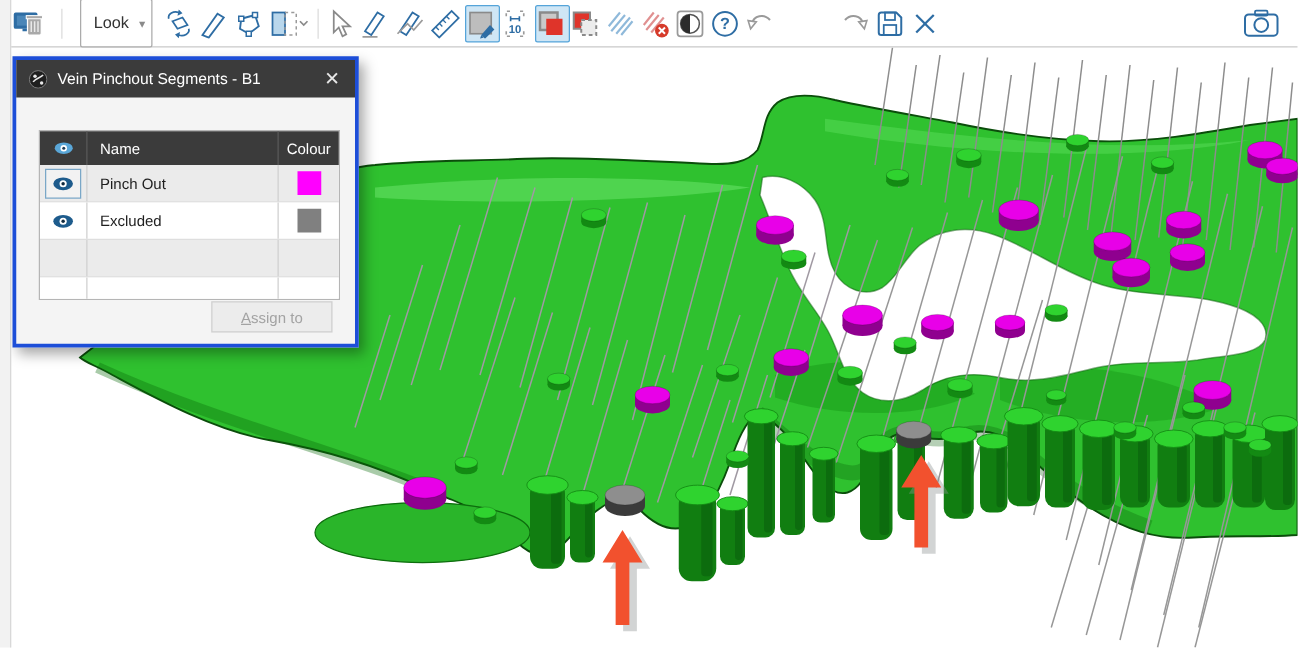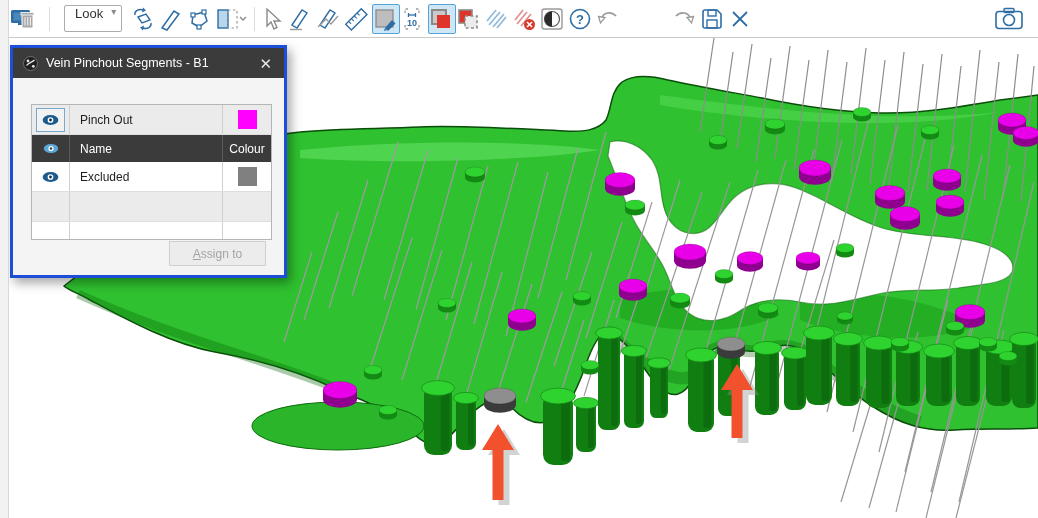--- a/index.html
+++ b/index.html
@@ -12,22 +12,22 @@
 
   
   .toolbar{position:absolute;top:0;left:8px;right:0;height:37px;background:#fff;
            border-bottom:1px solid #c9c9c9;display:flex;align-items:center;z-index:3;padding-left:2px}
   .tb-btn{width:28px;height:30px;display:flex;align-items:center;justify-content:flex-start;
           border-radius:2px;flex:0 0 auto;box-sizing:border-box;cursor:default}
   .tb-btn.wide{width:34px}
   .tb-btn.active{background:#cfe6f5;border:1px solid #55a4d9}
   .tb-sep{width:1px;height:24px;background:#dcdcdc;margin:0 5px;flex:0 0 auto}
   .tb-gap{width:48px;flex:0 0 auto}
-  .look{display:flex;align-items:flex-start;border:1px solid #ababab;background:#fff;height:25px;
-        padding:0 5px 0 10px;margin:0 9px;border-radius:2px;font-size:13px;color:#333;gap:8px}
+  .look{display:flex;align-items:flex-end;border:1px solid #ababab;background:#fff;height:25px;
+        padding:0 5px 12px 10px;margin:0 9px;border-radius:2px;font-size:13px;color:#333;gap:8px}
   .look .chev{color:#8a8a8a;font-size:10px}
   .spacer{flex:1}
 
   
   .dialog{position:absolute;left:10px;top:45px;width:277px;height:233px;background:#f4f4f4;
           border:3px solid #1d4ed8;box-shadow:4px 5px 10px rgba(0,0,0,.35);z-index:2;box-sizing:border-box}
   .dlg-title{height:30px;background:#3b3b3b;color:#fff;display:flex;align-items:center;
              padding:0 10px;font-size:12.5px;gap:8px}
   .dlg-title .ttl{flex:1;white-space:nowrap}
   .dlg-close{color:#e8e8e8;font-size:15px;line-height:15px;padding:0 2px;cursor:default}
@@ -513,48 +513,48 @@
       <circle cx="7.5" cy="7.5" r="7" fill="#1f1f1f" stroke="#7d7d7d" stroke-width="0.8"></circle>
       <path d="M3.5 9.5 C5.5 6.5 9 6.5 11.5 4" fill="none" stroke="#e6e6e6" stroke-width="1.3"></path>
       <circle cx="5" cy="5" r="1.4" fill="#e6e6e6"></circle>
       <circle cx="10.3" cy="10.3" r="1.4" fill="#e6e6e6"></circle>
     </svg>
     <span class="ttl">Vein Pinchout Segments - B1</span>
     <span class="dlg-close">✕</span>
   </div>
 
   <div class="tbl">
+    <div class="tr head">
+      <div class="td-eye">
+        <svg width="16" height="11" viewBox="0 0 16 11">
+          <ellipse cx="8" cy="5.5" rx="7.2" ry="4.6" fill="#5aa7d8"></ellipse>
+          <circle cx="8" cy="5.5" r="2.6" fill="#ffffff"></circle>
+          <circle cx="8" cy="5.5" r="1.2" fill="#1d3d57"></circle>
+        </svg>
+      </div>
+      <div class="td-name">Name</div>
+      <div class="td-col">Colour</div>
+    </div>
+
     <div class="tr alt">
       <div class="td-eye">
         <span class="eye-focus">
           <svg width="17" height="12" viewBox="0 0 16 11">
             <ellipse cx="8" cy="5.5" rx="7.4" ry="4.8" fill="#1d5b8c"></ellipse>
             <circle cx="8" cy="5.5" r="2.7" fill="#ffffff"></circle>
             <circle cx="8" cy="5.5" r="1.3" fill="#10293d"></circle>
           </svg>
         </span>
       </div>
       <div class="td-name">Pinch Out</div>
       <div class="td-col">
         <span class="swatch" style="background: rgb(255, 0, 255);"></span>
       </div>
     </div>
 
-    <div class="tr head">
-      <div class="td-eye">
-        <svg width="16" height="11" viewBox="0 0 16 11">
-          <ellipse cx="8" cy="5.5" rx="7.2" ry="4.6" fill="#5aa7d8"></ellipse>
-          <circle cx="8" cy="5.5" r="2.6" fill="#ffffff"></circle>
-          <circle cx="8" cy="5.5" r="1.2" fill="#1d3d57"></circle>
-        </svg>
-      </div>
-      <div class="td-name">Name</div>
-      <div class="td-col">Colour</div>
-    </div>
-
     <div class="tr">
       <div class="td-eye">
         <svg width="17" height="12" viewBox="0 0 16 11">
           <ellipse cx="8" cy="5.5" rx="7.4" ry="4.8" fill="#1d5b8c"></ellipse>
           <circle cx="8" cy="5.5" r="2.7" fill="#ffffff"></circle>
           <circle cx="8" cy="5.5" r="1.3" fill="#10293d"></circle>
         </svg>
       </div>
       <div class="td-name">Excluded</div>
       <div class="td-col">

